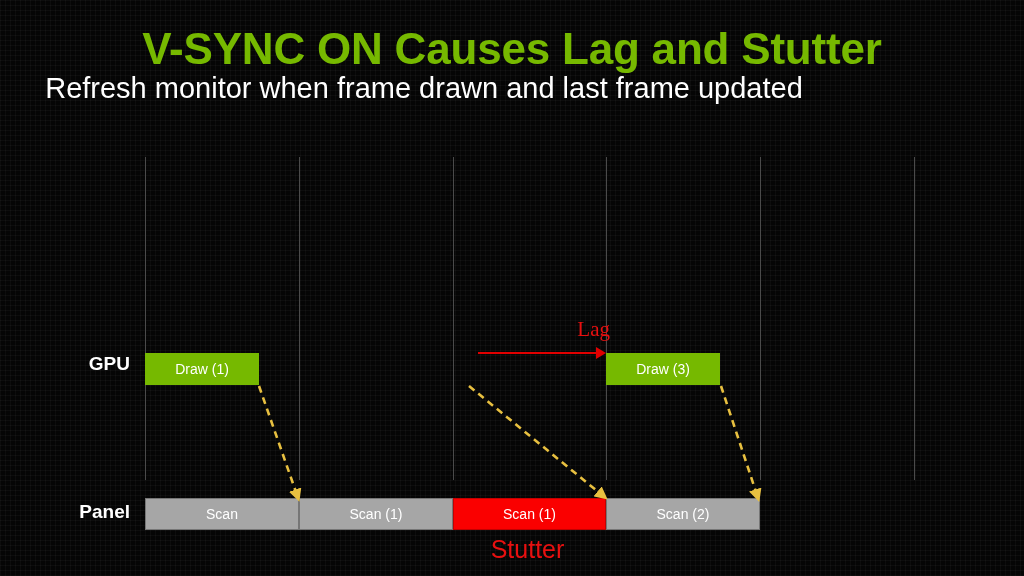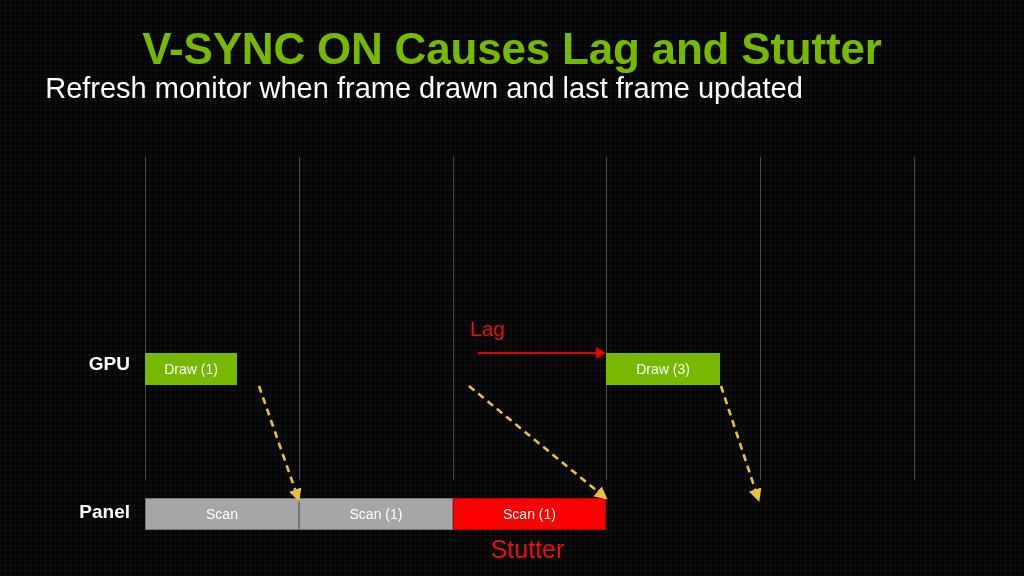--- a/index.html
+++ b/index.html
@@ -124,23 +124,24 @@
     width: 0; height: 0;
     border-left: 10px solid #e00000;
     border-top: 6px solid transparent;
     border-bottom: 6px solid transparent;
   }
   #lag-label {
     position: absolute;
     left: 470px;
     top: 192px;
     width: 140px;
-    text-align: left;
+    text-align: right;
     font-size: 21px;
     color: #e81010;
+    font-family: Liberation Serif, serif;
   }
   #stutter-label {
     position: absolute;
     left: 455px;
     top: 410px;
     width: 145px;
     text-align: center;
     font-size: 25px;
     color: #e81010;
   }
@@ -168,35 +169,38 @@
     <div class="gridline" style="left:145px"></div>
     <div class="gridline" style="left:299px"></div>
     <div class="gridline" style="left:453px"></div>
     <div class="gridline" style="left:606px"></div>
     <div class="gridline" style="left:760px"></div>
     <div class="gridline" style="left:914px"></div>
 
     <div class="row-label" id="row-label-gpu">GPU</div>
     <div class="row-label" id="row-label-panel">Panel</div>
 
-    <div class="bar bar-gpu" style="left:145px; width:92px;">
+    <div class="bar bar-gpu" style="left:145px; width:114px;">
       <span>Draw (1)</span>
     </div>
     <div class="bar bar-gpu" style="left:606px; width:114px;justify-content:center;">
       <span>Draw (3)</span>
     </div>
 
     <div class="bar bar-panel" style="left:145px; width:154px;">
       <span>Scan</span>
     </div>
     <div class="bar bar-panel" style="left:299px; width:154px;">
       <span>Scan (1)</span>
     </div>
     <div class="bar bar-panel stutter" style="left:453px; width:153px;">
       <span>Scan (1)</span>
+    </div>
+    <div class="bar bar-panel" style="left:606px; width:154px;">
+      <span>Scan (2)</span>
     </div>
 
     <svg id="arrow-svg" viewBox="0 0 1024 451" xmlns="http://www.w3.org/2000/svg">
       <defs>
         <marker id="gold-head" markerWidth="5" markerHeight="5" refX="2.2" refY="2.5" orient="auto" markerUnits="strokeWidth">
           <path d="M0,0 L5,2.5 L0,5 z" fill="#e8c040"></path>
         </marker>
       </defs>
       <line x1="259" y1="261" x2="297" y2="370" stroke="#e8c040" stroke-width="2.6" stroke-dasharray="7,5" marker-end="url(#gold-head)"></line>
       <line x1="469" y1="261" x2="602" y2="370" stroke="#e8c040" stroke-width="2.6" stroke-dasharray="7,5" marker-end="url(#gold-head)"></line>

